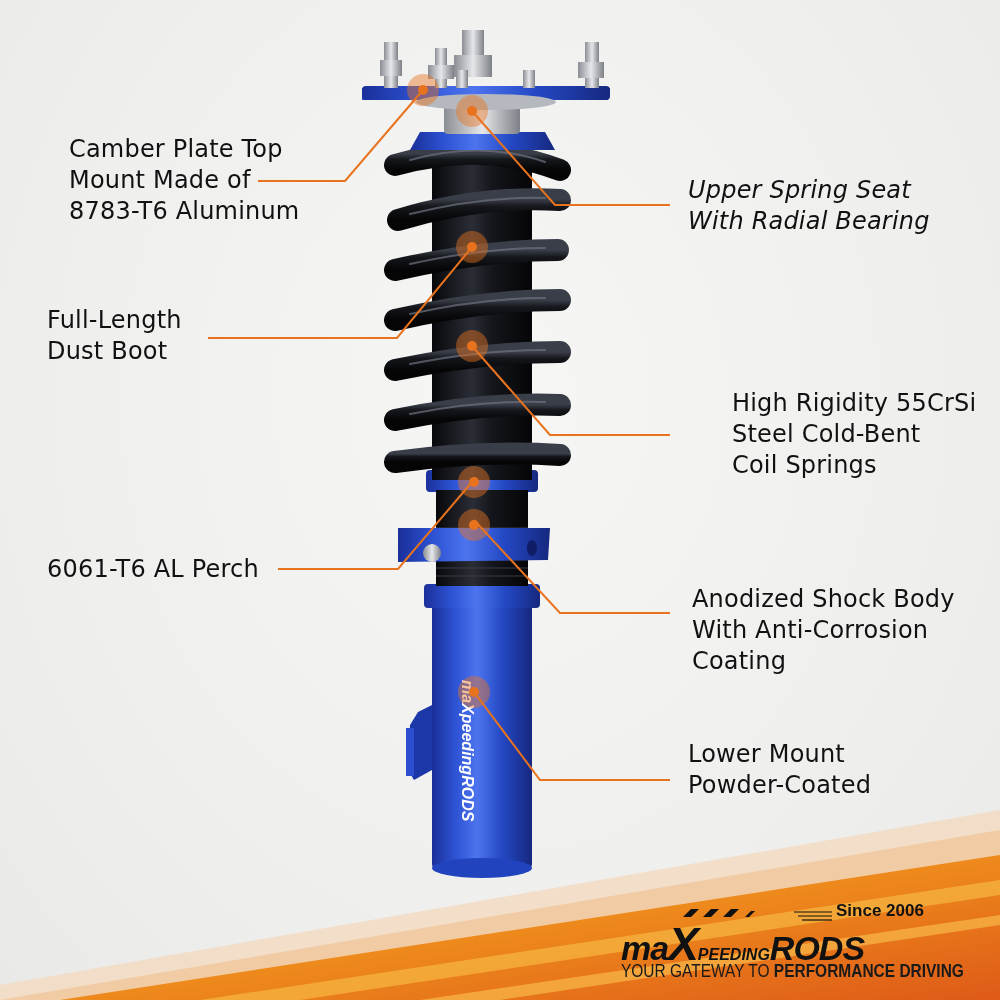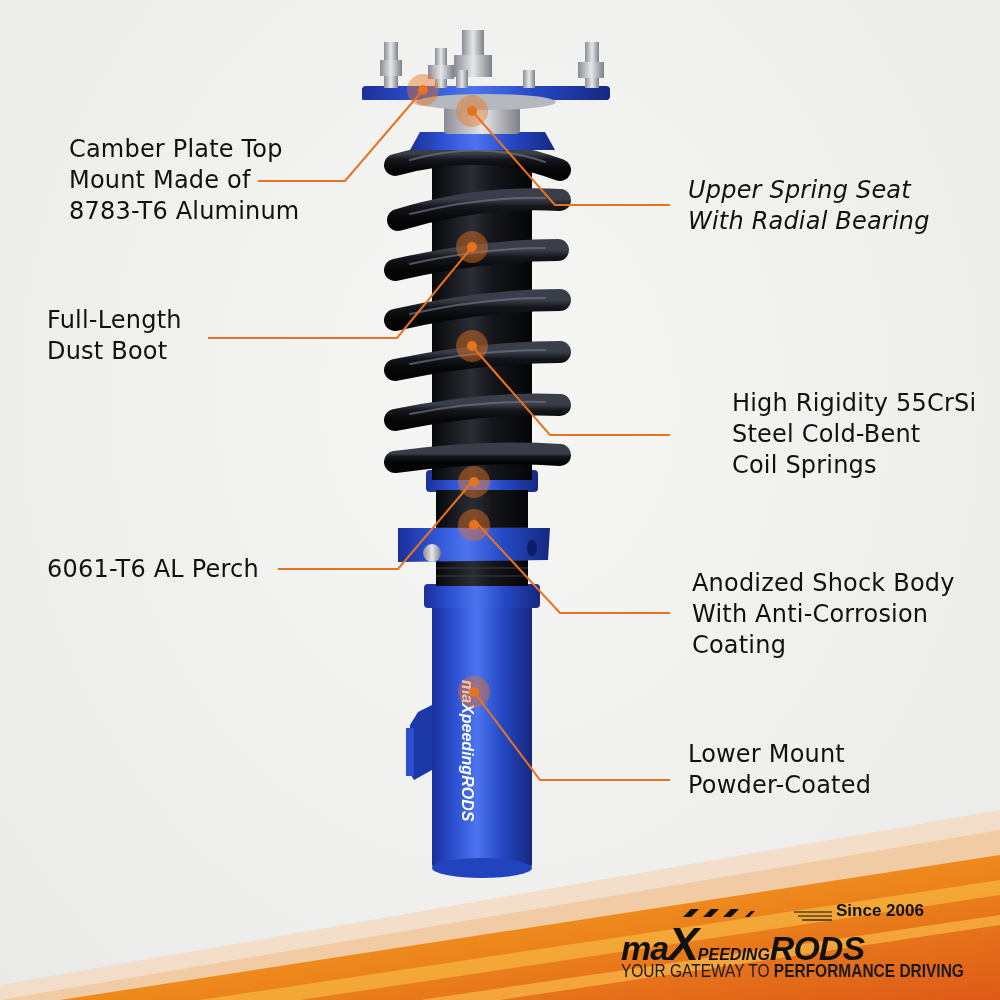--- a/index.html
+++ b/index.html
@@ -187,21 +187,21 @@
   <div>Dust Boot</div>
 </div>
 <div class="label" style="left:688px; top:388px;margin-left:44px;">
   <div>High Rigidity 55CrSi</div>
   <div>Steel Cold-Bent</div>
   <div>Coil Springs</div>
 </div>
 <div class="label" style="left:47px; top:554px;">
   <div>6061-T6 AL Perch</div>
 </div>
-<div class="label" style="left:692px; top:568px;">
+<div class="label" style="left:692px; top:584px;">
   <div>Anodized Shock Body</div>
   <div>With Anti-Corrosion</div>
   <div>Coating</div>
 </div>
 <div class="label" style="left:688px; top:739px;">
   <div>Lower Mount</div>
   <div>Powder-Coated</div>
 </div>
 
 <div class="logo">

